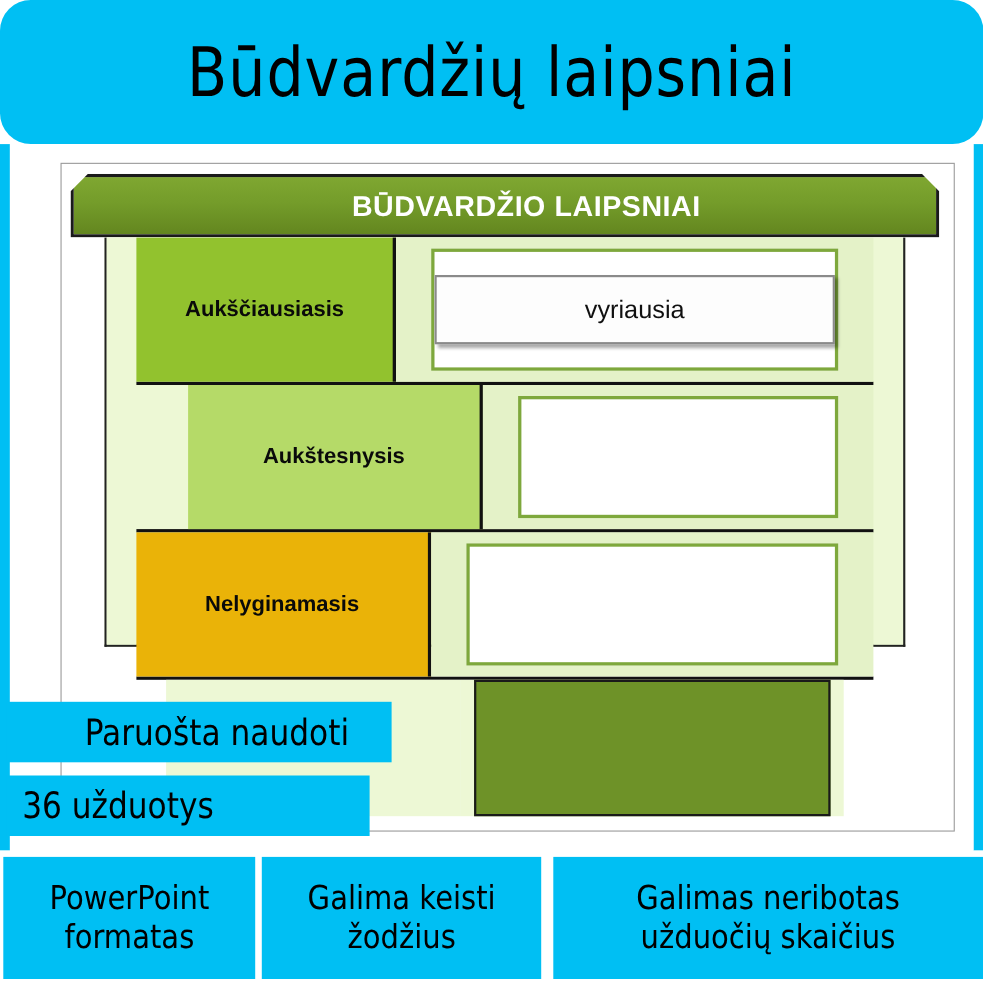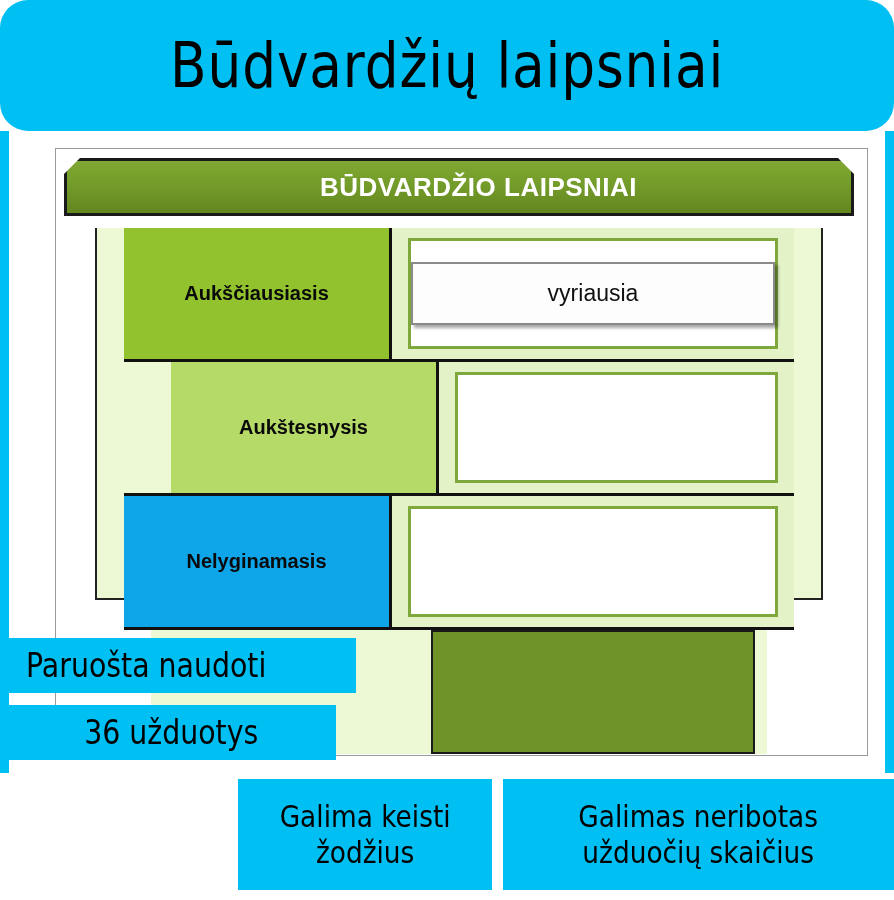--- a/index.html
+++ b/index.html
@@ -56,21 +56,21 @@
     color:#FFFFFF;
     font-family:"Liberation Sans", sans-serif;
     font-weight:bold;
     font-size:26px;
     letter-spacing:0.5px;
     white-space:nowrap;
   }
 
   
   .table-outer{
-    position:absolute;left:95px;top:228px;width:728px;height:372px;
+    position:absolute;left:95px;top:216px;width:728px;height:372px;
     background:#EDF8D5;
     border-left:2px solid #222;border-right:2px solid #222;border-bottom:2px solid #222;
     box-sizing:border-box;
   }
   
   .gutter-left{position:absolute;left:0;top:0;width:27px;height:100%;background:#EDF8D5;}
   .gutter-right{position:absolute;right:0;top:0;width:27px;height:100%;background:#EDF8D5;}
 
   .grid{
     position:absolute;left:27px;top:0;right:27px;bottom:0;
@@ -94,27 +94,27 @@
   }
   .cell-label .lbl{
     font-family:"Liberation Sans", sans-serif;
     font-weight:bold;
     font-size:20px;
     color:#0a0a0a;
     text-align:center;
   }
   .row.r1 .cell-label{background:#92C22E;}
   .row.r2 .cell-label{background:#B5DA68;margin-left:47px;}
-  .row.r3 .cell-label{background:#0ea5e9;align-items:center;}
+  .row.r3 .cell-label{background:#eab308;align-items:center;}
 
   .cell-answer{
     flex:1;
     background:#E4F2C8;
     display:flex;align-items:center;justify-content:center;
-    padding:10px 16px;
+    padding:10px 32px;
     box-sizing:border-box;
   }
   .answer-box{
     width:100%;height:100%;
     background:#FFFFFF;
     border:3px solid #7EA83C;
     box-sizing:border-box;
     display:flex;align-items:center;justify-content:center;
   }
   .word-chip{
@@ -150,24 +150,25 @@
   }
 
   
   .tag{
     position:absolute;
     background:#00BFF3;
     display:flex;align-items:center;
     color:#000;
     font-family:"DejaVu Sans", sans-serif;
     white-space:nowrap;
+    justify-content:flex-end;
   }
   .tag .tag-text{transform:scaleX(0.86);transform-origin:left center;line-height:1;}
   .tag-ready{left:6px;top:638px;width:330px;height:55px;font-size:33px;padding-left:20px;}
-  .tag-count{left:6px;top:705px;width:330px;height:55px;font-size:33px;justify-content:center;}
+  .tag-count{left:6px;top:705px;width:330px;height:55px;font-size:33px;justify-content:flex-start;}
   .tag-count .tag-text{transform-origin:center center;}
 
   
   .features{
     position:absolute;left:0;top:779px;width:894px;height:111px;
   }
   .feature{
     position:absolute;top:0;height:111px;
     background:#00BFF3;
     display:flex;align-items:center;justify-content:center;
@@ -247,20 +248,26 @@
 
 <div class="tag tag-ready">
   <span class="tag-text">Paruošta naudoti</span>
 </div>
 <div class="tag tag-count">
   <span class="tag-text">36 užduotys</span>
 </div>
 
 <div class="features">
 
+  <div class="feature f1">
+    <span class="f-text">
+      <span>PowerPoint</span><br>
+      <span>formatas</span>
+    </span>
+  </div>
 
   <div class="feature f3">
     <span class="f-text">
       <span>Galimas neribotas</span><br>
       <span>užduočių skaičius</span>
     </span>
   </div>
 
   <div class="feature f2">
     <span class="f-text">

